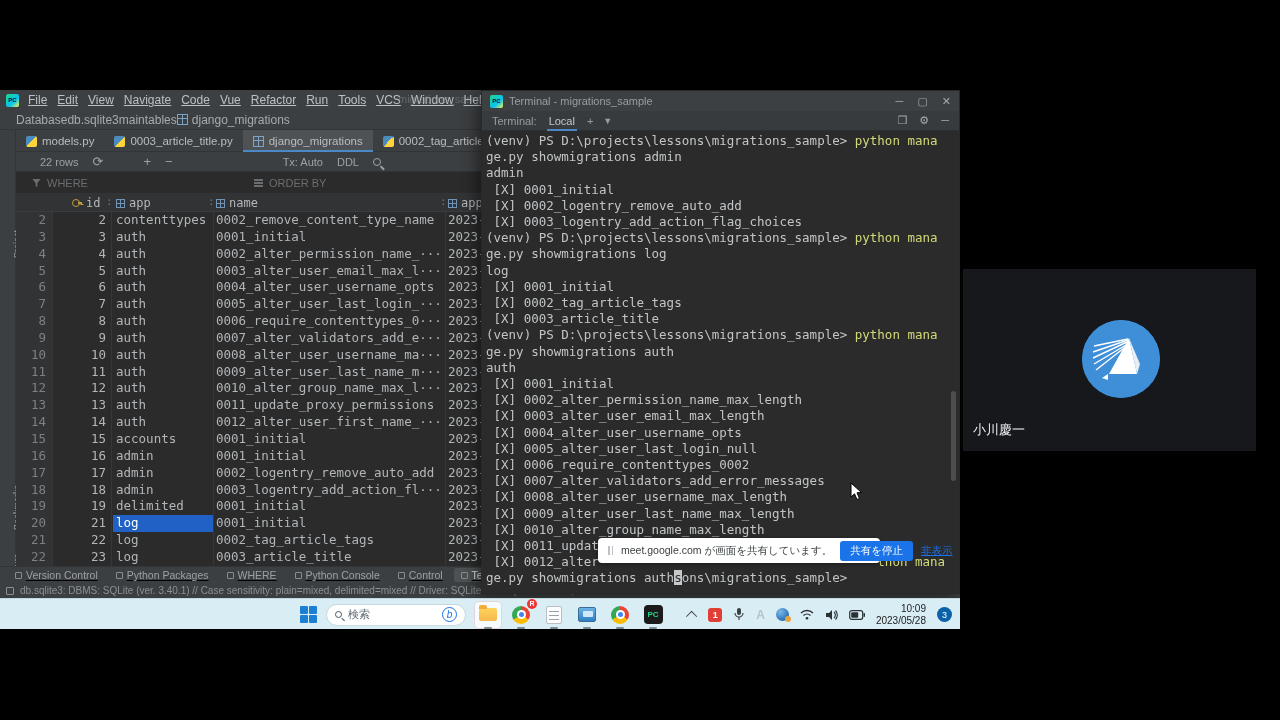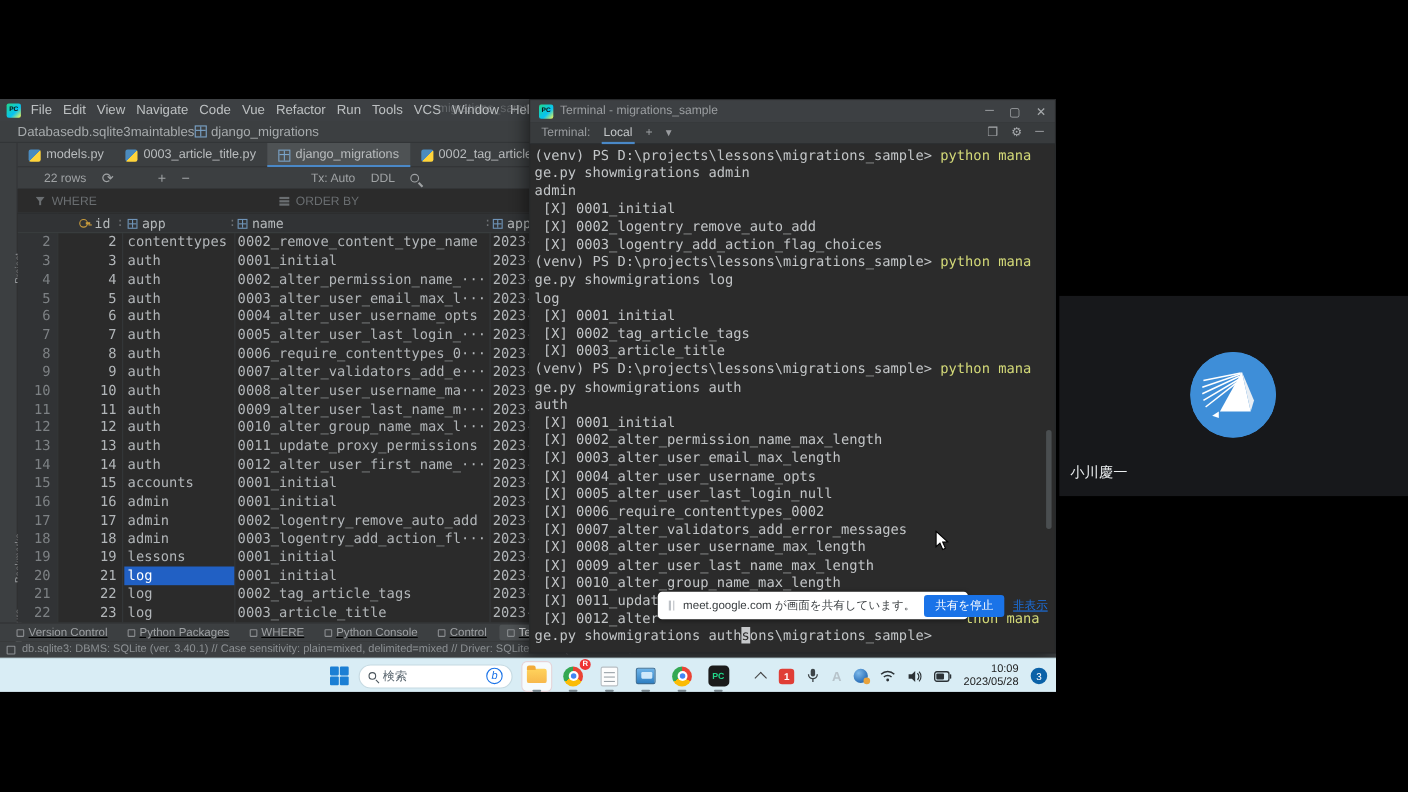--- a/index.html
+++ b/index.html
@@ -11,21 +11,21 @@
   #share { left:0; top:90px; width:960px; height:539px; background:#2b2b2b; }
 
   
   #pycharm { left:0; top:0; width:960px; height:508px; background:#2b2b2b; }
   .titlebar { left:0; top:0; width:100%; height:20px; background:#3d4043;
               display:flex; align-items:center; gap:4px; padding:0 6px; }
   .pc-logo { width:13px; height:13px; border-radius:2px;
              background:linear-gradient(135deg,#21d789,#07c3f2 60%,#fcf84a);
              color:#0c0c0c; font-size:6px; font-weight:bold;
              display:flex; align-items:center; justify-content:center; flex:none; }
-  .menu-item { color:#bdc0c2; font-size:12px; padding:0 5px; }
+  .menu-item { color:#bdc0c2; font-size:12px; padding:0 5px;text-decoration:underline; }
   .win-title-faint { position:absolute; left:398px; top:3px; color:#8a8e91;
                      opacity:.5; font-size:11px; }
   .crumbbar { left:0; top:20px; width:100%; height:20px; background:#3c3f41;
               display:flex; align-items:center; gap:0; padding:0 16px;
               border-bottom:1px solid #323537; }
   .crumb { color:#a7abad; font-size:12px; display:flex; align-items:center; gap:4px; }
 
   .tabbar { left:16px; top:40px; width:944px; height:22px; background:#3c3f41;
             display:flex; border-bottom:1px solid #323537; }
   .tab { display:flex; align-items:center; gap:5px; padding:0 10px; height:22px;
@@ -202,21 +202,21 @@
   .sphere { width:13px; height:13px; border-radius:50%;
             background:radial-gradient(circle at 35% 30%, #7db9ea, #2a6fb8 70%);
             position:relative; }
   .sphere::after { content:""; position:absolute; right:-2px; bottom:-1px; width:6px;
                    height:6px; border-radius:50%; background:#e8a33d; }
   .clock { text-align:right; color:#1c1c1c; font-size:10px; line-height:12px; }
   .badge3 { width:15px; height:15px; background:#0b62a8; color:#fff; border-radius:50%;
             font-size:9px; display:flex; align-items:center; justify-content:center; }
 
   
-  #tile { left:963px; top:269px; width:317px; height:182px; background:#17181b; }
+  #tile { left:963px; top:269px; width:293px; height:182px; background:#17181b; }
   .avatar { position:absolute; left:119px; top:51px; width:78px; height:78px;
             border-radius:50%; background:#3e8ed8; overflow:hidden; }
   .pname { position:absolute; left:10px; top:152px; color:#eceff1; font-size:13px; }
 
   
   #cursor { left:850px; top:482px; z-index:60; }
 </style>
 </head>
 <body>
 
@@ -439,21 +439,21 @@
           <div class="grow">
             <span class="gc num">18</span>
             <span class="gc id">18</span>
             <span class="gc app">admin</span>
             <span class="gc name">0003_logentry_add_action_fl···</span>
             <span class="gc applied">2023-0</span>
           </div>
           <div class="grow">
             <span class="gc num">19</span>
             <span class="gc id">19</span>
-            <span class="gc app">lessons</span>
+            <span class="gc app">delimited</span>
             <span class="gc name">0001_initial</span>
             <span class="gc applied">2023-0</span>
           </div>
           <div class="grow sel">
             <div class="selcell"></div>
             <span class="gc num">20</span>
             <span class="gc id">21</span>
             <span class="gc app">log</span>
             <span class="gc name">0001_initial</span>
             <span class="gc applied">2023-0</span>

